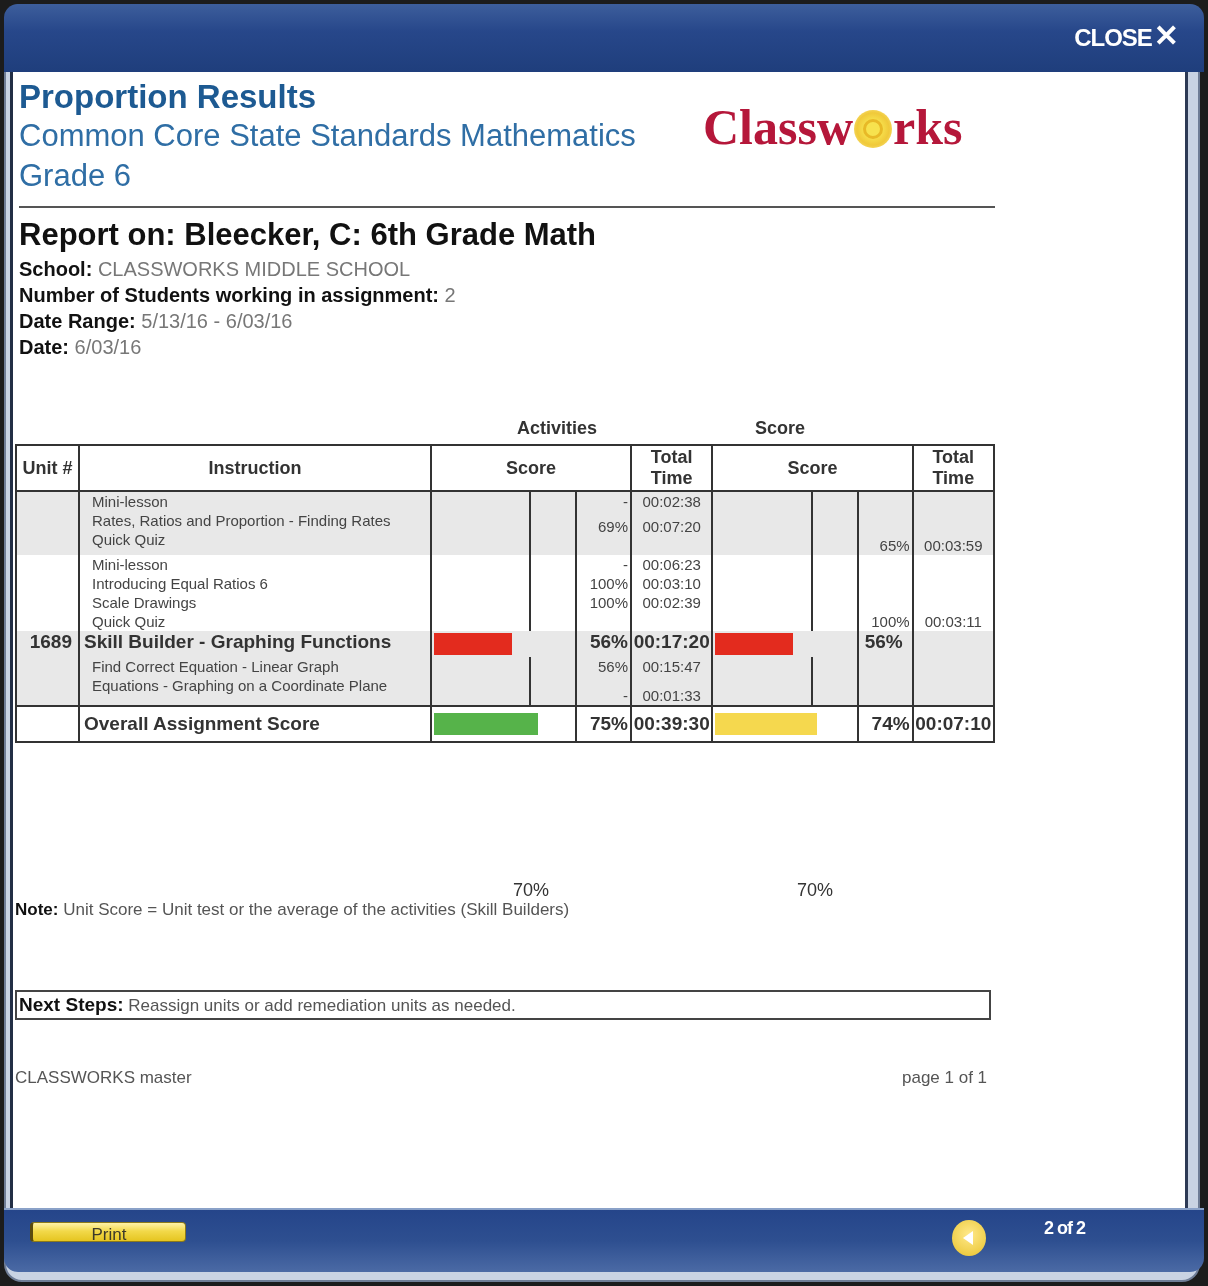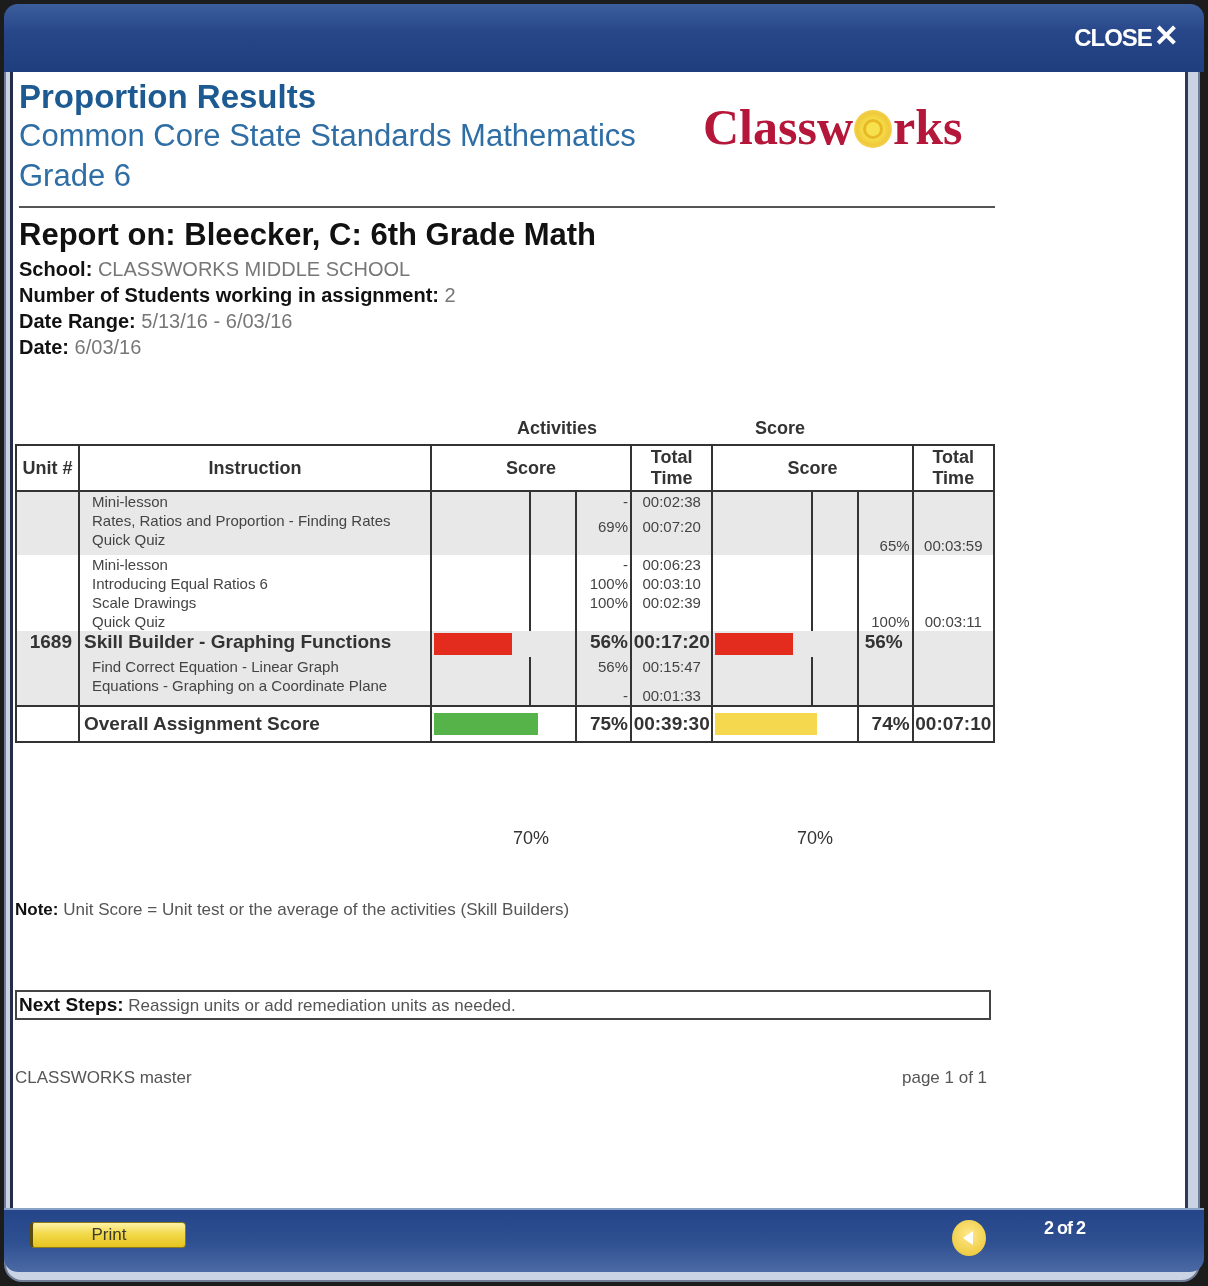--- a/index.html
+++ b/index.html
@@ -3,21 +3,21 @@
 <meta charset="utf-8">
 <style>
   html,body{margin:0;padding:0;background:#1c1c1c;}
   body{width:1208px;height:1286px;position:relative;overflow:hidden;font-family:"Liberation Sans",sans-serif;}
   .window{position:absolute;left:4px;top:4px;width:1196px;height:1278px;border-radius:18px;background:#c9d3e3;border:2px solid #6f7d96;box-sizing:border-box;overflow:hidden;}
   .titlebar{position:absolute;left:4px;top:4px;right:4px;height:68px;border-radius:14px 14px 0 0;background:linear-gradient(#3d5e9c 0%,#27478a 40%,#1f3e7c 100%);}
   .close-btn{position:absolute;right:26px;top:20px;color:#fff;font-weight:bold;font-size:24px;letter-spacing:-1px;display:flex;align-items:flex-start;gap:2px;cursor:pointer;}
   .close-btn .x{font-size:30px;line-height:24px;}
   .content{position:absolute;left:10px;top:72px;width:1178px;height:1136px;background:#fff;border-left:3px solid #222e45;border-right:3px solid #2d3a55;box-sizing:border-box;}
   .footerbar{position:absolute;left:4px;top:1208px;right:4px;height:62px;border-radius:0 0 14px 14px;background:linear-gradient(#25458a 0%,#2e4f90 50%,#4b6aa5 100%);border-top:2px solid #8aa1c8;}
-  .print-btn{position:absolute;left:26px;top:12px;width:156px;height:26px;border-radius:4px;background:linear-gradient(#fff3a8 0%,#f2d94a 45%,#e5c520 100%);border:1px solid #8c7a1a;border-left:3px solid #5a4b0e;box-sizing:border-box;text-align:center;font-size:17px;line-height:24px;color:#3c3a2a;cursor:pointer;}
+  .print-btn{position:absolute;left:26px;top:12px;width:156px;height:20px;border-radius:4px;background:linear-gradient(#fff3a8 0%,#f2d94a 45%,#e5c520 100%);border:1px solid #8c7a1a;border-left:3px solid #5a4b0e;box-sizing:border-box;text-align:center;font-size:17px;line-height:24px;color:#3c3a2a;cursor:pointer;}
   .prev-btn{position:absolute;left:948px;top:10px;width:34px;height:36px;border-radius:50%;background:radial-gradient(circle at 50% 40%,#ffe98a,#e8c22c);cursor:pointer;}
   .prev-btn:after{content:"";position:absolute;left:11px;top:11px;border-top:7px solid transparent;border-bottom:7px solid transparent;border-right:10px solid #fff;}
   .page-indicator{position:absolute;left:1040px;top:8px;color:#fff;font-size:18px;font-weight:bold;letter-spacing:-1px;}
 
   .hdr{position:absolute;left:6px;top:6px;}
   .h-title{font-size:33px;font-weight:bold;color:#1d5a92;line-height:38px;}
   .h-sub{font-size:31px;color:#2f6ea5;line-height:40px;}
   .logo{position:absolute;left:690px;top:26px;font-family:"Liberation Serif",serif;font-size:50px;color:#b5173a;letter-spacing:0px;font-weight:bold;}
   .logo .sun{display:inline-block;width:38px;height:38px;border-radius:50%;background:radial-gradient(circle,#f7e24e 30%,#f0c93a 60%,#f5d75e 75%);position:relative;vertical-align:-4px;margin:0 1px;}
   .logo .sun:before{content:"";position:absolute;left:9px;top:9px;width:20px;height:20px;border-radius:50%;border:3px solid #e8b927;box-sizing:border-box;}
@@ -35,21 +35,21 @@
   tr.main td{font-weight:bold;height:26px;vertical-align:top;}
   tr.sub td{font-size:15px;color:#444;vertical-align:top;line-height:19px;}
   tr.alt td{background:#e8e8e8;}
   td.unitno{text-align:right;padding-right:6px !important;}
   td.instr{padding-left:4px !important;}
   .sublines{padding-left:12px;}
   td.num{text-align:right;padding-right:2px !important;}
   td.time{text-align:center;}
   .bar{height:22px;margin-top:2px;margin-left:2px;}
   tr.overall td{border-top:2px solid #333;border-bottom:2px solid #333;height:34px;font-weight:bold;vertical-align:middle;}
-  .thresh{position:absolute;top:756px;font-size:18px;color:#333;}
+  .thresh{position:absolute;top:808px;font-size:18px;color:#333;}
   .note{position:absolute;left:2px;top:828px;font-size:17px;color:#555;}
   .note b{color:#111;}
   .purpose{position:absolute;left:2px;top:918px;width:976px;border:2px solid #444;box-sizing:border-box;font-size:17px;line-height:23px;color:#555;padding:1px 2px;}
   .purpose b{color:#111;font-size:19px;}
   .foot-left{position:absolute;left:2px;top:996px;font-size:17px;color:#555;}
   .foot-right{position:absolute;left:880px;top:996px;font-size:17px;color:#555;margin-left:9px;}
 </style>
 </head>
 <body>
 

